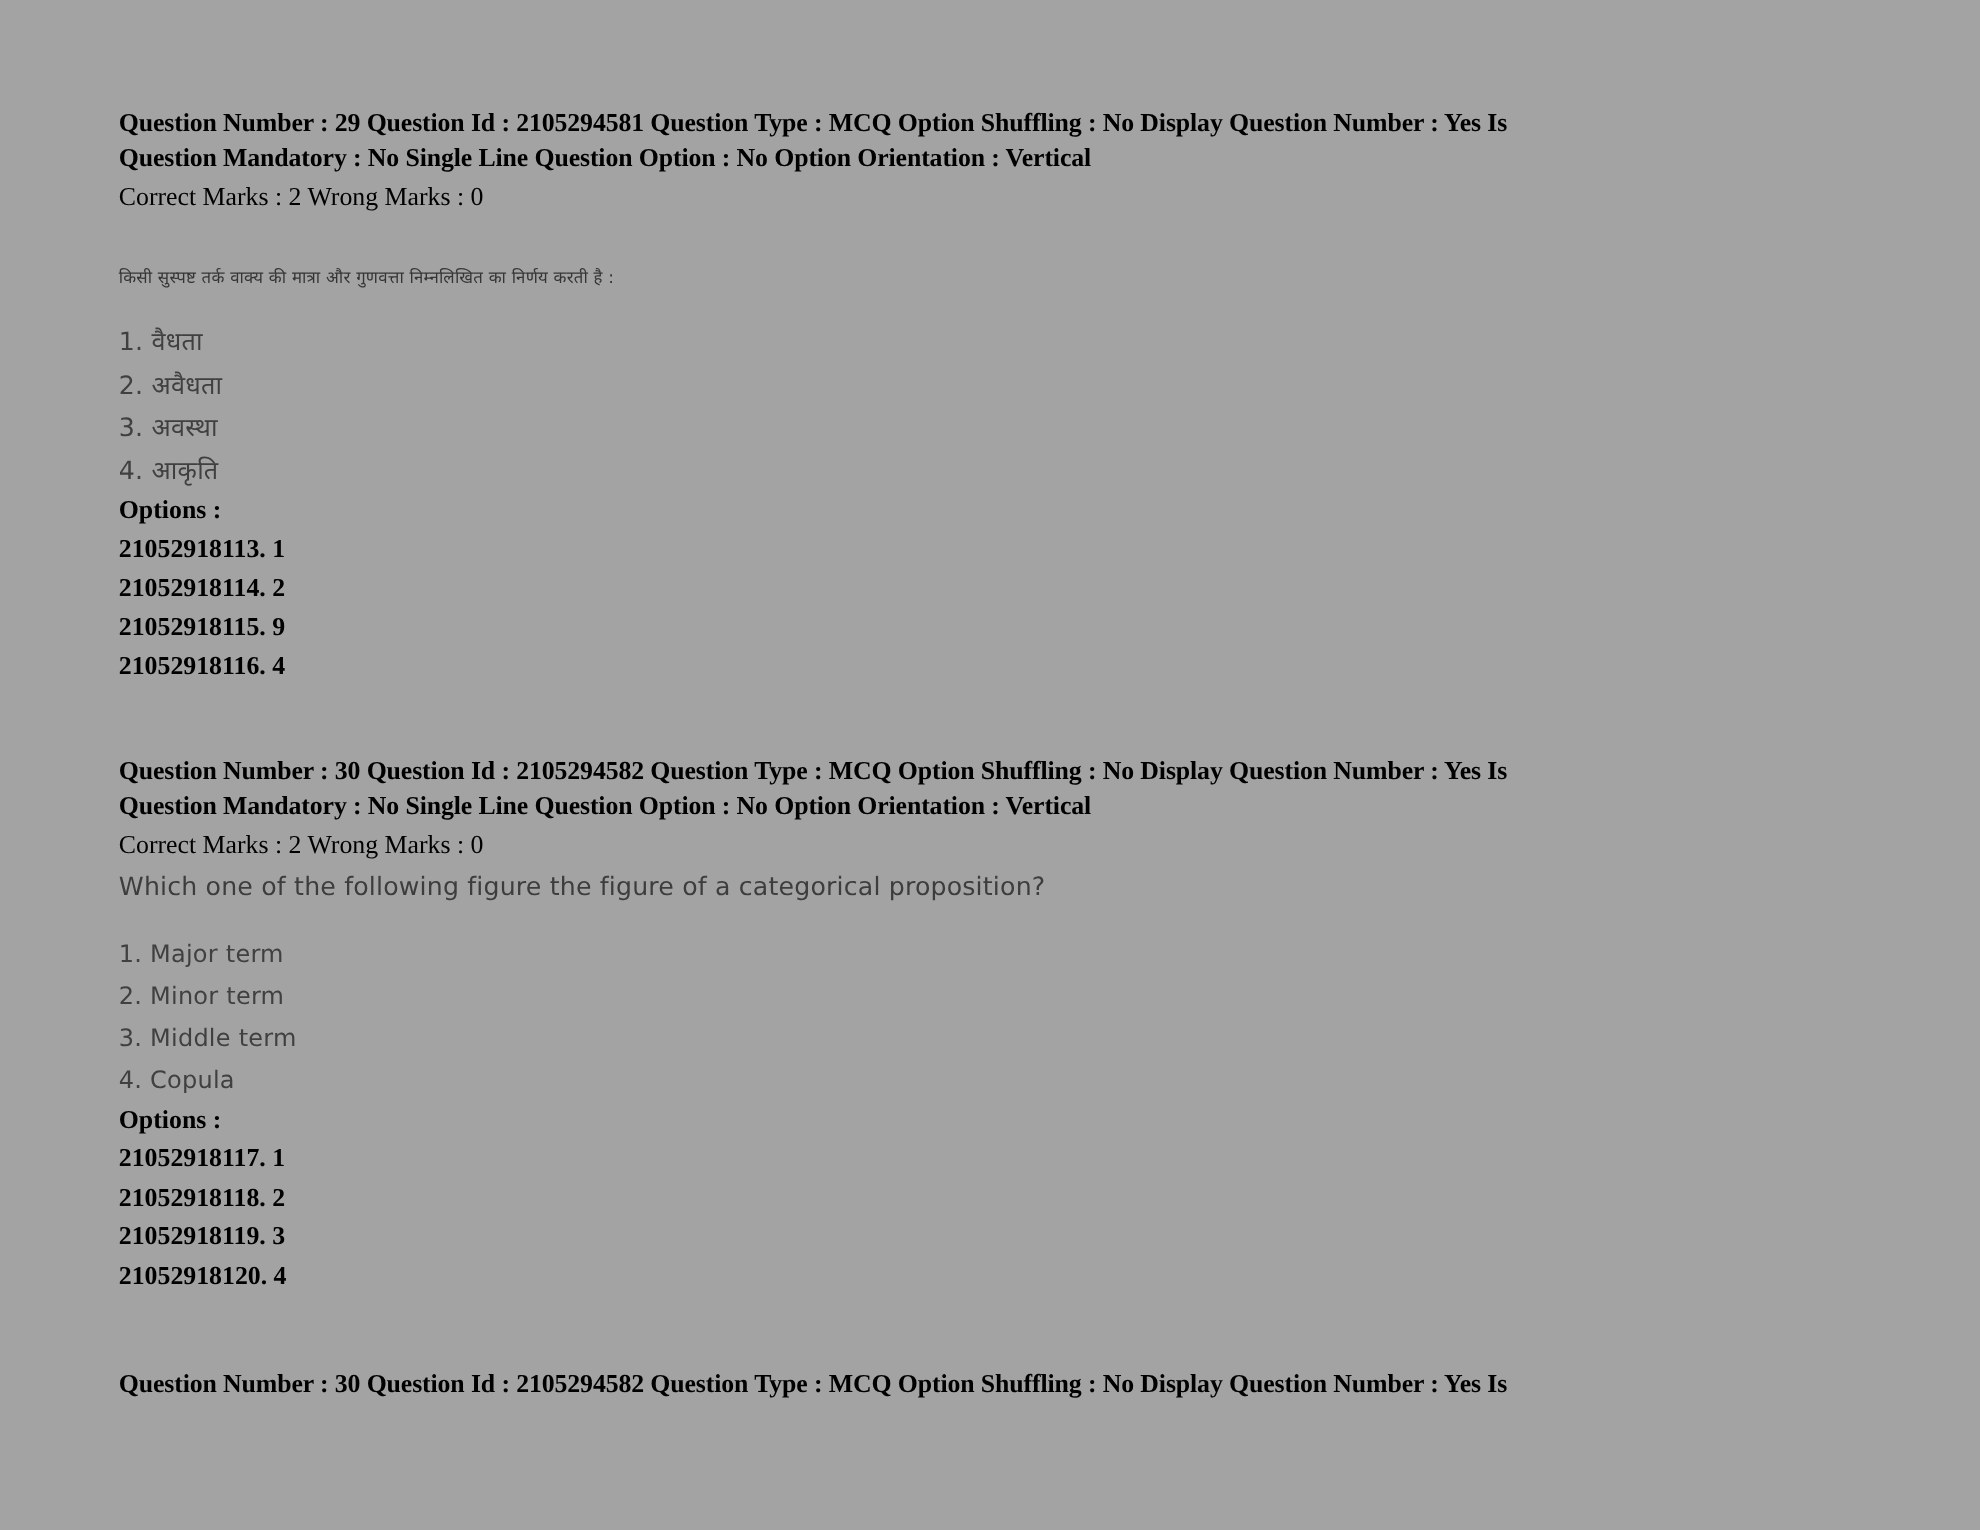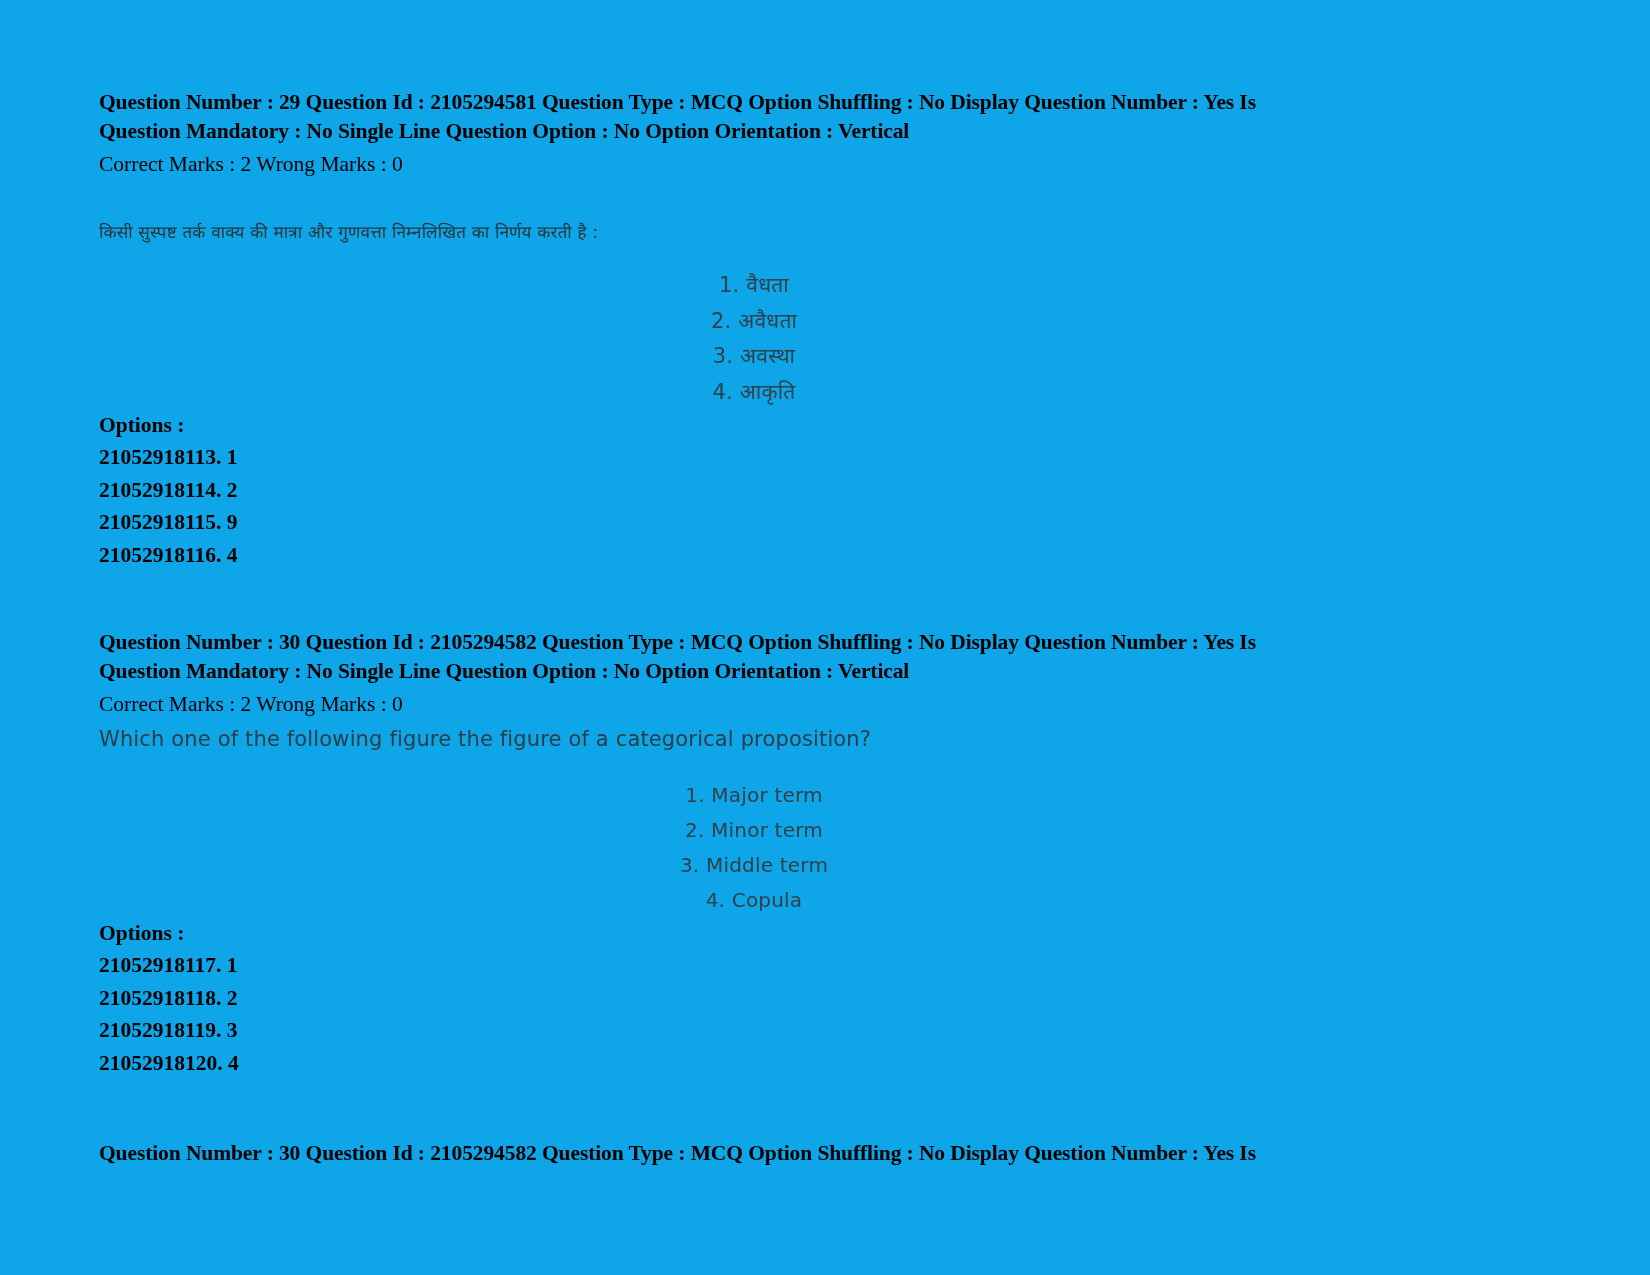--- a/index.html
+++ b/index.html
@@ -4,21 +4,21 @@
 <style>
   html, body {
     margin: 0;
     padding: 0;
     background: #ffffff;
   }
   .page {
     position: relative;
     width: 1650px;
     height: 1275px;
-    background: #0ea5e9;
+    background: #a3a3a3;
     overflow: hidden;
     font-family: "Liberation Serif", "DejaVu Serif", serif;
     color: #000000;
   }
   .content {
     position: absolute;
     left: 99px;
     top: 88px;
     width: 1310px;
   }
@@ -48,41 +48,40 @@
     font-family: "DejaVu Sans", sans-serif;
     font-size: 21px;
     line-height: 26px;
     color: #2f2f2f;
     margin: 0;
     letter-spacing: 0.15px;
     opacity: 0.87;
   }
   .scan-q-hi {
     font-family: "DejaVu Sans", sans-serif;
-    font-size: 17px;
+    font-size: 14px;
     line-height: 28px;
     color: #2a2a2a;
     margin: 0;
     letter-spacing: 0.2px;
     opacity: 0.9;
   }
   .scan-list {
     list-style: none;
     margin: 0;
     padding: 0;
   }
   .scan-list li {
     font-family: "DejaVu Sans", sans-serif;
     font-size: 20px;
     line-height: 35px;
     color: #333333;
     letter-spacing: 0.2px;
     opacity: 0.88;
     white-space: pre;
-    text-align: center;
   }
   .scan-list.hindi li {
     font-size: 21px;
     line-height: 35.5px;
   }
 
   
   .options-label {
     font-family: "Liberation Serif", "DejaVu Serif", serif;
     font-weight: bold;

